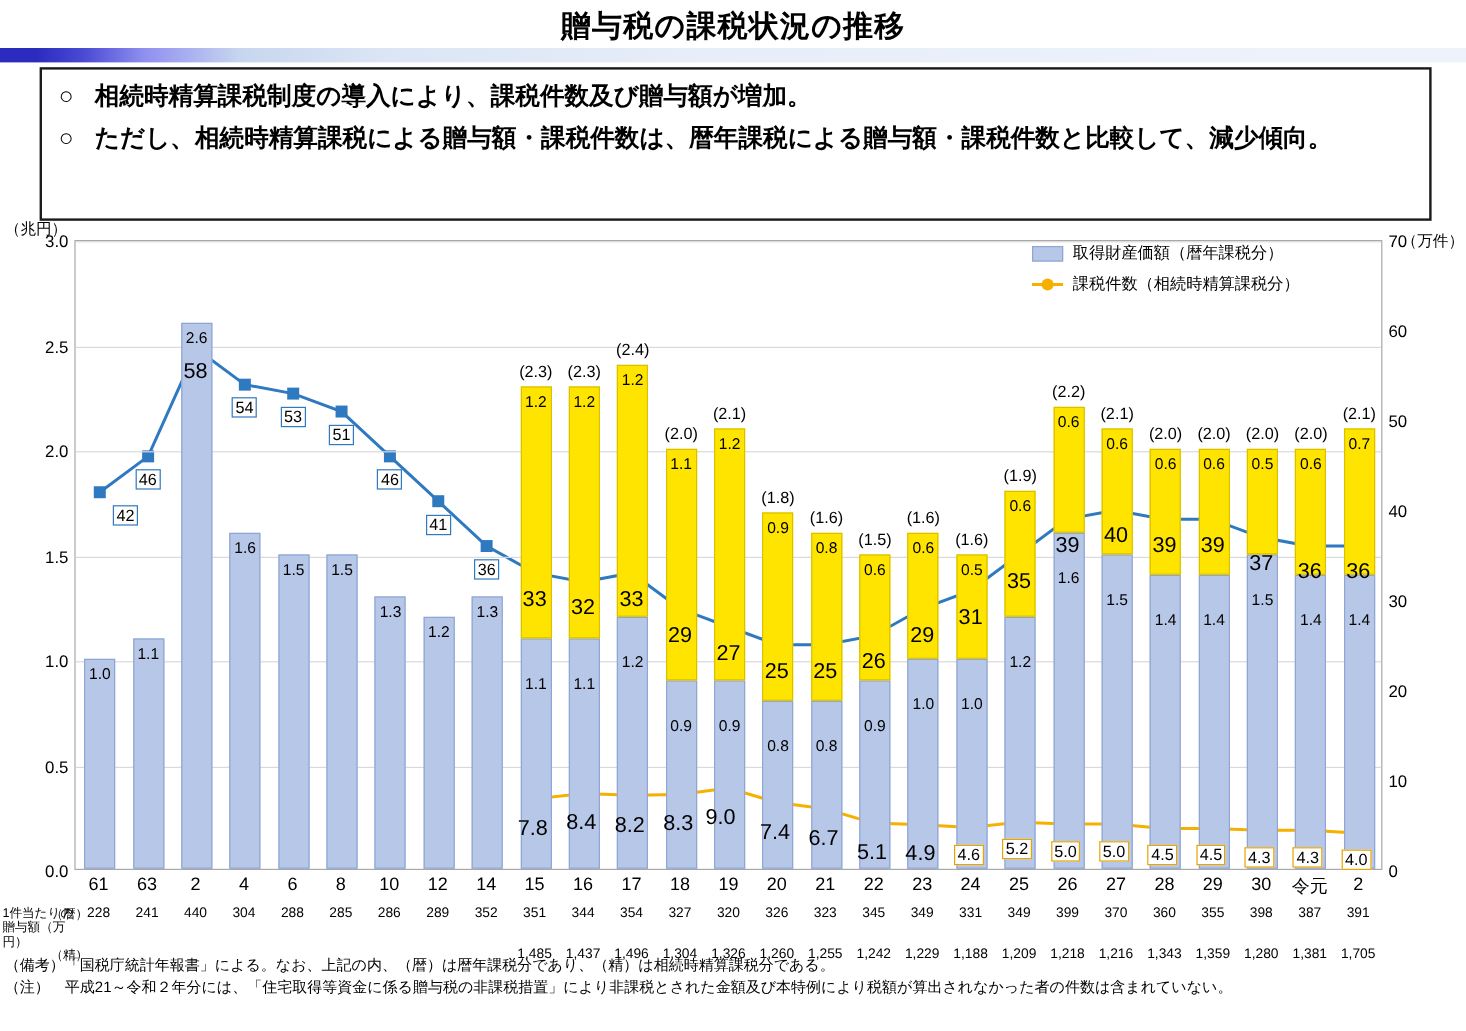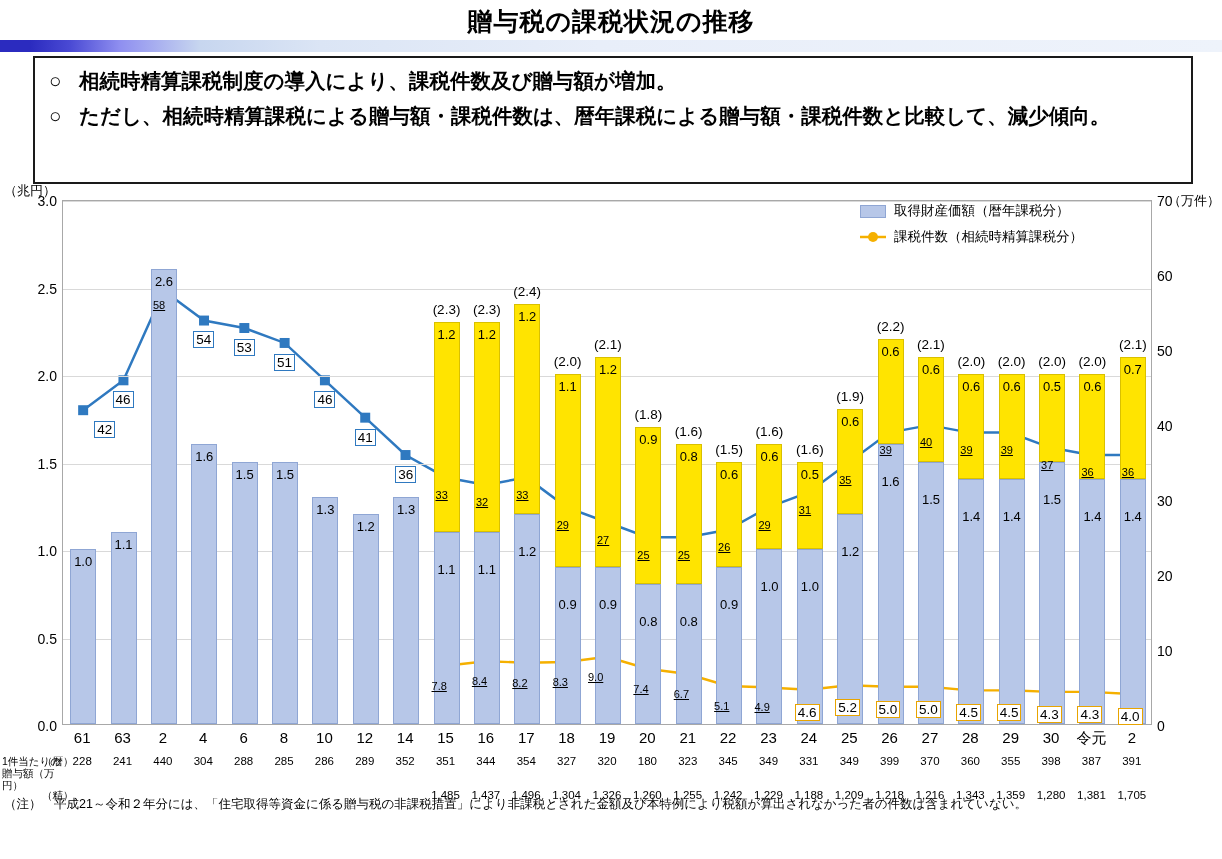--- a/index.html
+++ b/index.html
@@ -58,21 +58,21 @@
   .lbl-total { position:absolute; font-size:13.5px; white-space:nowrap; text-align:center; }
 
   .boxlbl {
     position:absolute; font-size:13.5px; background:#fff;
     border:1px solid #2f79c0; padding:0 2px; white-space:nowrap;
   }
   .boxlbl-y {
     position:absolute; font-size:13.5px; background:#fff;
     border:1px solid #e8a400; padding:0 2px; white-space:nowrap;
   }
-  .plainlbl { position:absolute; font-size:11px; white-space:nowrap;text-decoration:underline; }
+  .plainlbl { position:absolute; font-size:18px; white-space:nowrap; }
 
   svg.lines { position:absolute; left:0; top:0; width:100%; height:100%; overflow:visible; }
 
   .legend {
     position:absolute; left:860px; top:18px; width:300px;
     font-size:13.5px; line-height:1.0;
   }
   .legend-row { display:flex; align-items:center; height:26px; }
   .legend-swatch { width:26px; height:13px; margin-right:8px; flex:0 0 26px; }
   .legend-line { width:26px; height:14px; margin-right:8px; flex:0 0 26px; position:relative; }
@@ -458,21 +458,21 @@
       <div class="dcell" style="left: 157.667px; width: 48px;">288</div>
       <div class="dcell" style="left: 198.037px; width: 48px;">285</div>
       <div class="dcell" style="left: 238.407px; width: 48px;">286</div>
       <div class="dcell" style="left: 278.778px; width: 48px;">289</div>
       <div class="dcell" style="left: 319.148px; width: 48px;">352</div>
       <div class="dcell" style="left: 359.519px; width: 48px;">351</div>
       <div class="dcell" style="left: 399.889px; width: 48px;">344</div>
       <div class="dcell" style="left: 440.259px; width: 48px;">354</div>
       <div class="dcell" style="left: 480.63px; width: 48px;">327</div>
       <div class="dcell" style="left: 521px; width: 48px;">320</div>
-      <div class="dcell" style="left: 561.37px; width: 48px;">180</div>
+      <div class="dcell" style="left: 561.37px; width: 48px;">326</div>
       <div class="dcell" style="left: 601.741px; width: 48px;">323</div>
       <div class="dcell" style="left: 642.111px; width: 48px;">345</div>
       <div class="dcell" style="left: 682.481px; width: 48px;">349</div>
       <div class="dcell" style="left: 722.852px; width: 48px;">331</div>
       <div class="dcell" style="left: 763.222px; width: 48px;">349</div>
       <div class="dcell" style="left: 803.593px; width: 48px;">399</div>
       <div class="dcell" style="left: 843.963px; width: 48px;">370</div>
       <div class="dcell" style="left: 884.333px; width: 48px;">360</div>
       <div class="dcell" style="left: 924.704px; width: 48px;">355</div>
       <div class="dcell" style="left: 965.074px; width: 48px;">398</div>
@@ -495,14 +495,15 @@
       <div class="dcell" style="left: 843.963px; width: 48px;">1,216</div>
       <div class="dcell" style="left: 884.333px; width: 48px;">1,343</div>
       <div class="dcell" style="left: 924.704px; width: 48px;">1,359</div>
       <div class="dcell" style="left: 965.074px; width: 48px;">1,280</div>
       <div class="dcell" style="left: 1005.44px; width: 48px;">1,381</div>
       <div class="dcell" style="left: 1045.81px; width: 48px;">1,705</div>
     </div>
 </div>
 
 <div class="notes">
+  <div>（備考）「国税庁統計年報書」による。なお、上記の内、（暦）は暦年課税分であり、（精）は相続時精算課税分である。</div>
   <div>（注）　平成21～令和２年分には、「住宅取得等資金に係る贈与税の非課税措置」により非課税とされた金額及び本特例により税額が算出されなかった者の件数は含まれていない。</div>
 </div>
 
 </body></html>

